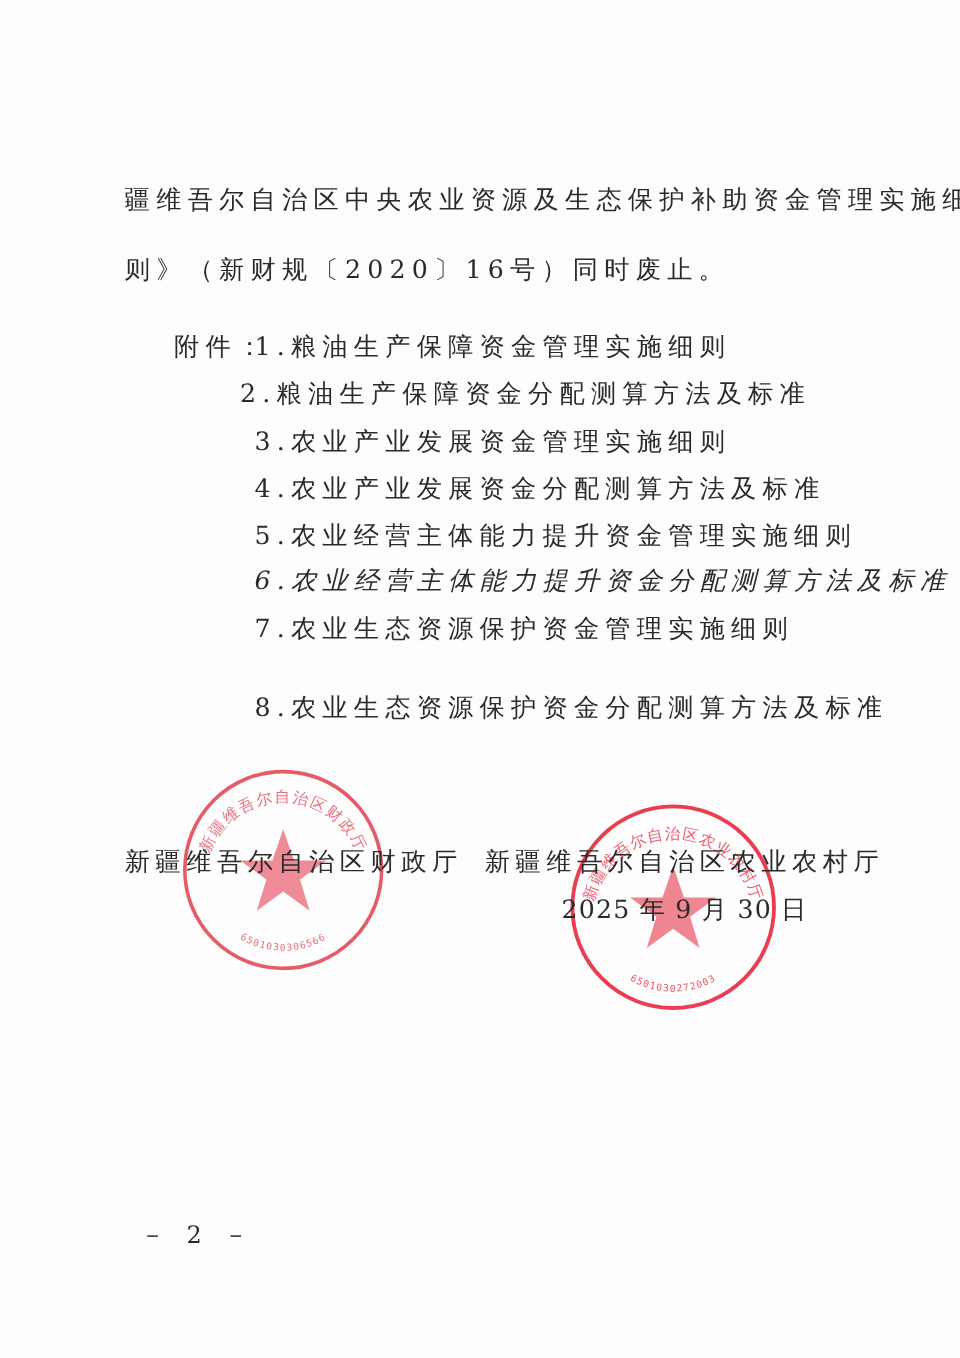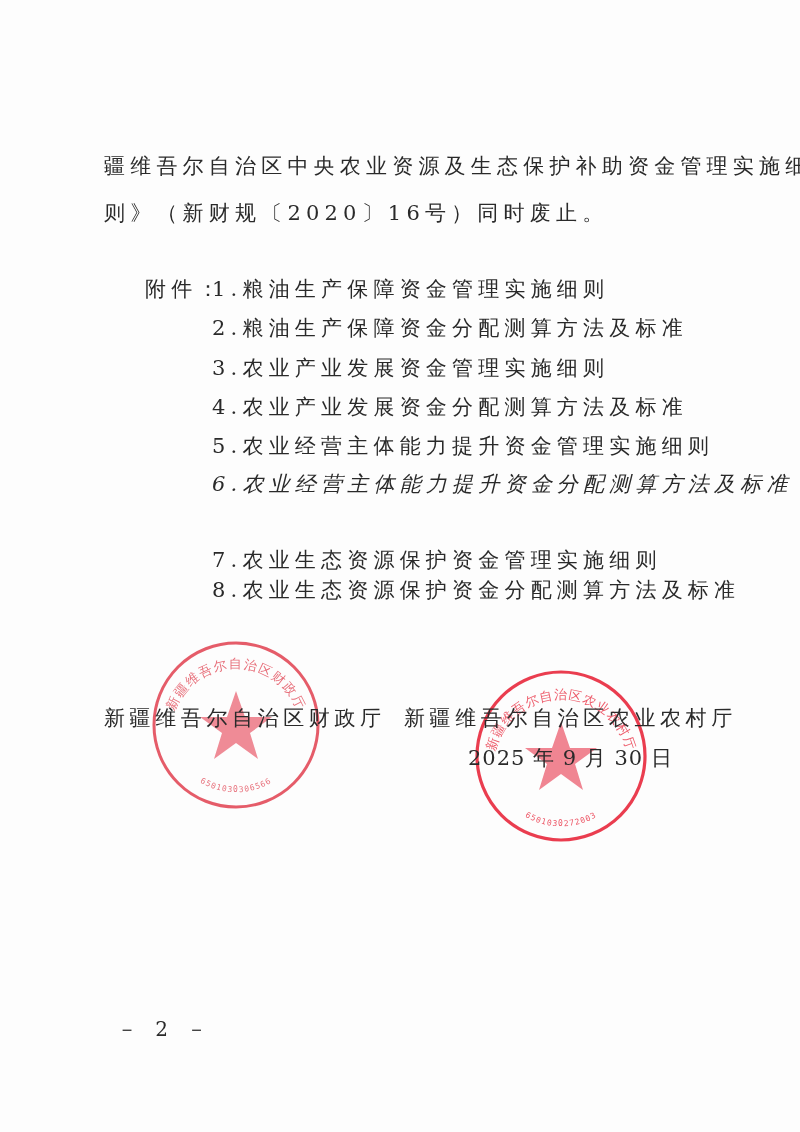--- a/index.html
+++ b/index.html
@@ -14,30 +14,30 @@
   .stamp { position: absolute; }
   .sig { position: absolute; font-size: 21px; letter-spacing: 4.6px; white-space: nowrap; line-height: 28px; z-index: 2; }
   .pageno { position: absolute; font-size: 20px; white-space: nowrap; letter-spacing: 6px; }
 </style>
 </head>
 <body>
 
 <div class="page">
 
   <div class="line" style="left:104px; top:152px;">疆维吾尔自治区中央农业资源及生态保护补助资金管理实施细</div>
-  <div class="line" style="left:104px; top:199px;">则》（新财规〔2020〕16号）同时废止。</div>
+  <div class="line" style="left:104px; top:211px;">则》（新财规〔2020〕16号）同时废止。</div>
 
   <div class="line" style="left:145px; top:275px;">附件：</div>
   <div class="line" style="left:212px; top:275px;">1.粮油生产保障资金管理实施细则</div>
-  <div class="line" style="left:212px; top:314px;">2.粮油生产保障资金分配测算方法及标准</div>
+  <div class="line" style="left:200px; top:314px;">2.粮油生产保障资金分配测算方法及标准</div>
   <div class="line" style="left:212px; top:354px;">3.农业产业发展资金管理实施细则</div>
   <div class="line" style="left:212px; top:393px;text-align:right;">4.农业产业发展资金分配测算方法及标准</div>
   <div class="line" style="left:212px; top:432px;">5.农业经营主体能力提升资金管理实施细则</div>
   <div class="line" style="left:212px; top:470px;font-style:italic;">6.农业经营主体能力提升资金分配测算方法及标准</div>
-  <div class="line" style="left:212px; top:510px;margin-top:36px;">7.农业生态资源保护资金管理实施细则</div>
+  <div class="line" style="left:212px; top:510px;">7.农业生态资源保护资金管理实施细则</div>
   <div class="line" style="left:212px; top:576px;text-align:center;">8.农业生态资源保护资金分配测算方法及标准</div>
 
   <svg class="stamp" style="left:150px; top:639px;" width="172" height="172" viewBox="0 0 172 172">
     <defs>
       <path id="arcL" d="M 24 118 A 66 66 0 1 1 148 118"></path>
       <path id="arcLb" d="M 40 136 A 70 70 0 0 0 132 136"></path>
     </defs>
     <circle cx="86" cy="86" r="82" fill="none" stroke="#e0404f" stroke-width="3" opacity="0.85"></circle>
     <text font-size="13" fill="#e0404f" opacity="0.75" font-family="DejaVu Sans, sans-serif" letter-spacing="1.5">
       <textPath href="#arcL" startOffset="50%" text-anchor="middle">新疆维吾尔自治区财政厅</textPath>

